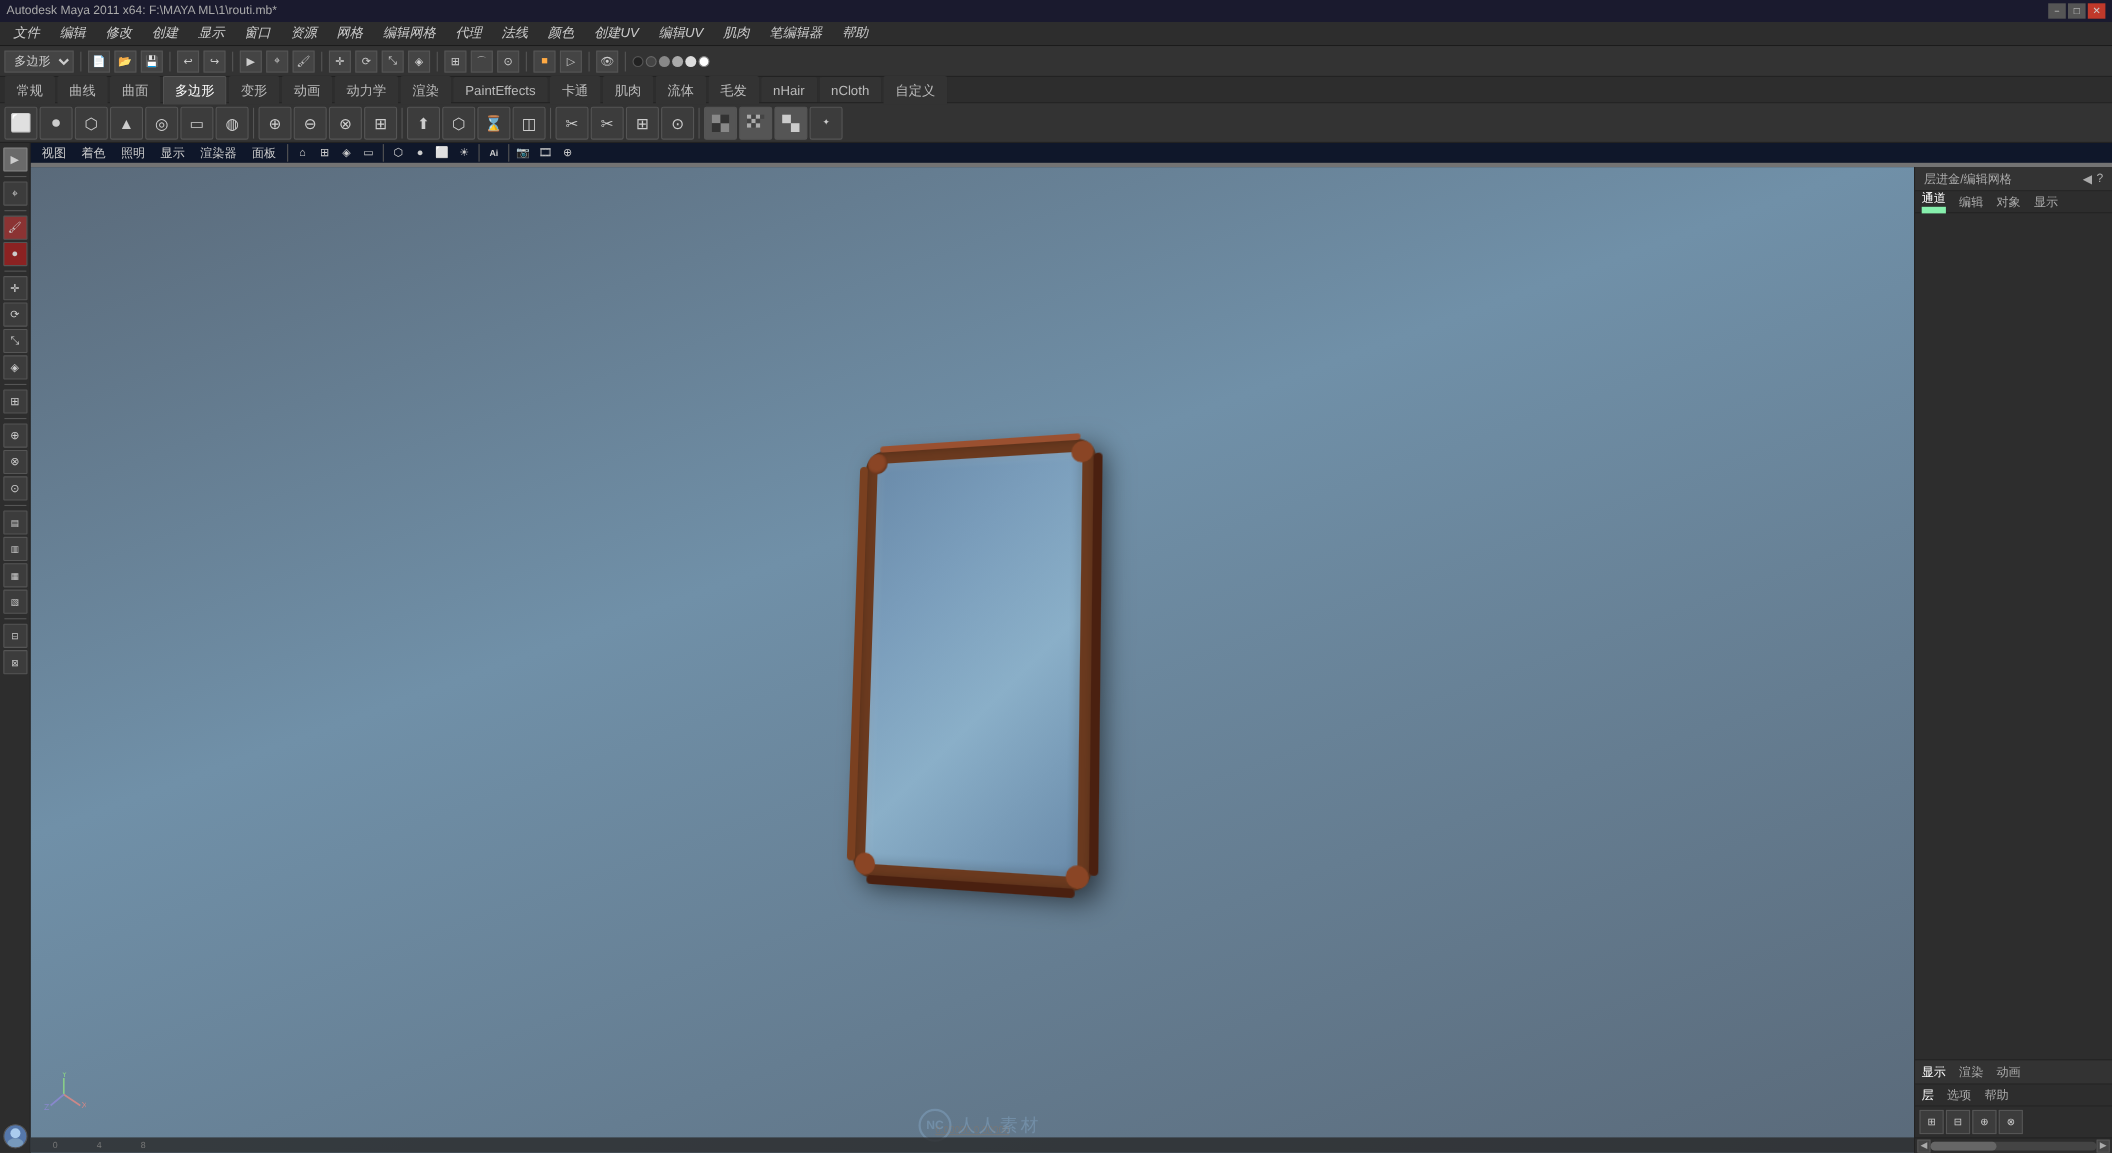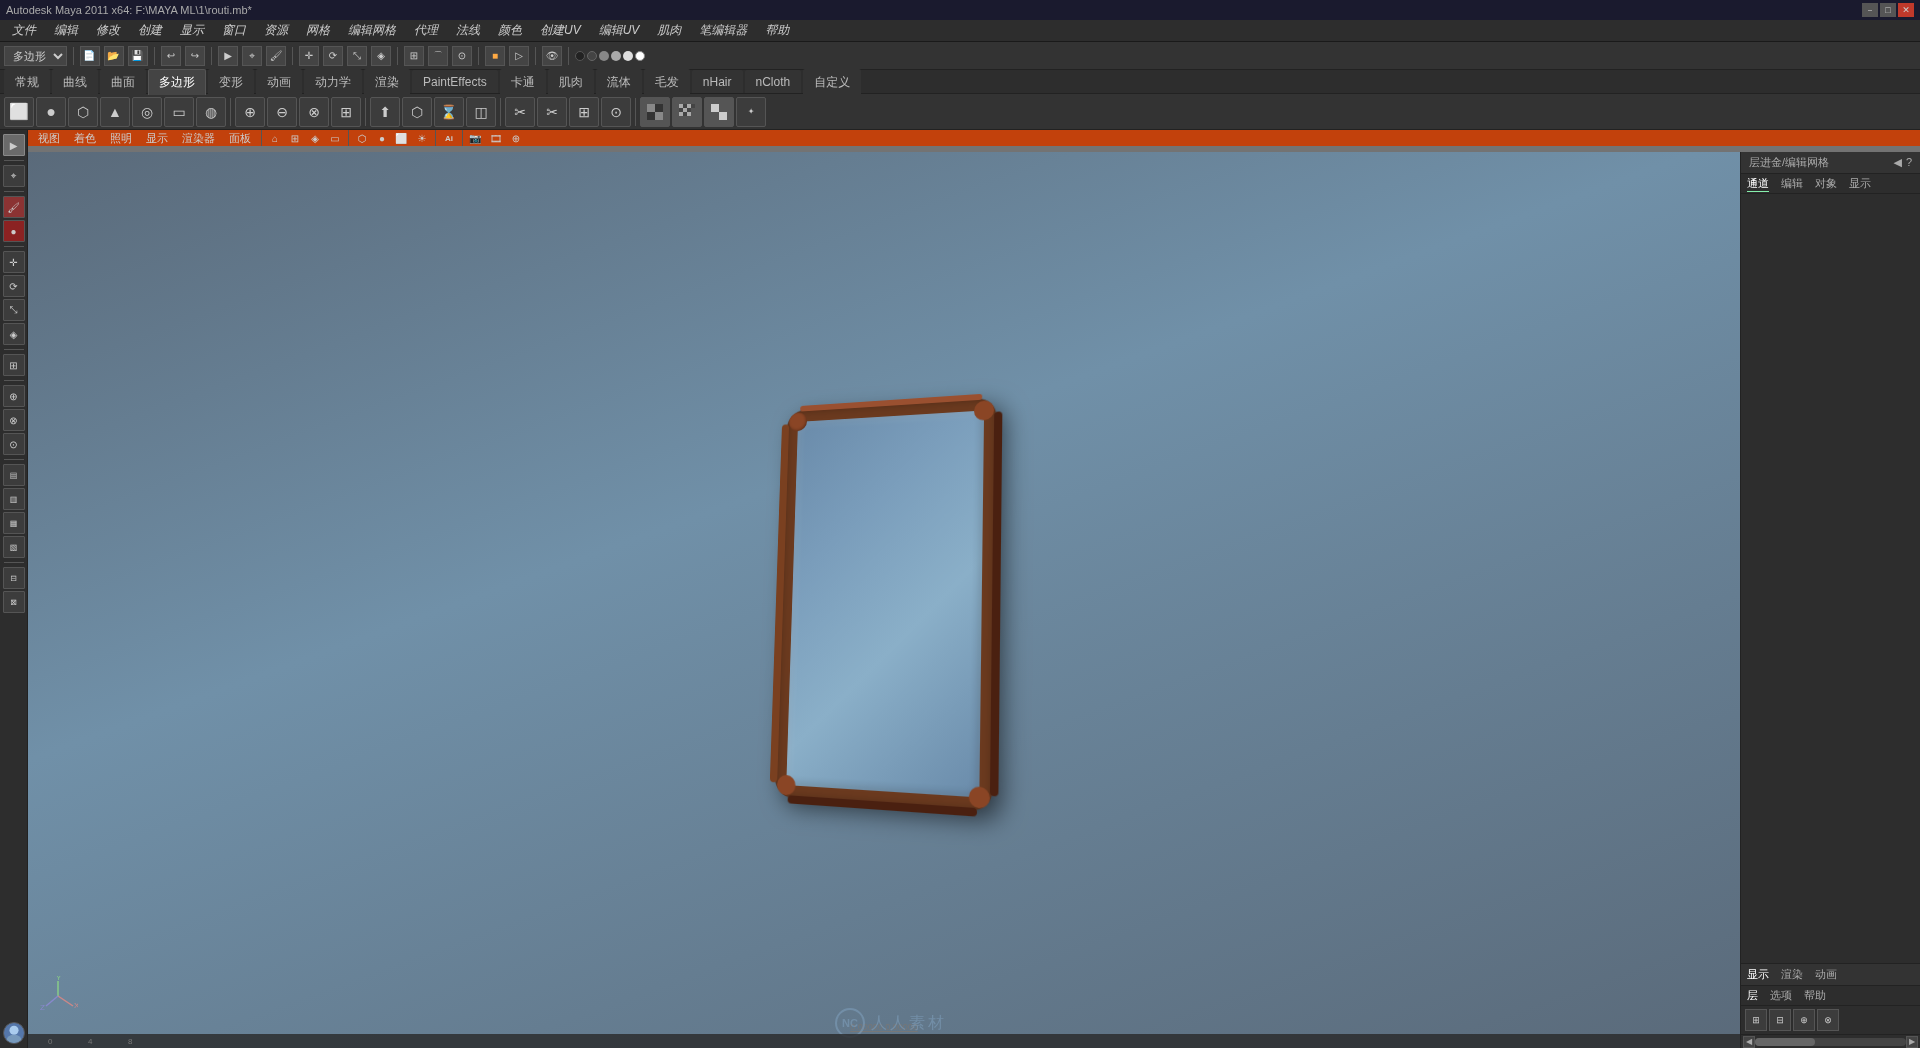--- a/index.html
+++ b/index.html
@@ -89,22 +89,22 @@
     }
     .left-tool-btn.active { background: #5a5a5a; border-color: #888; }
     .left-tool-sep { width: 20px; height: 1px; background: #555; margin: 2px 0; }
 
     
     #viewport {
       flex: 1; background: linear-gradient(160deg, #5a6a7a 0%, #7090a8 40%, #5a6a7a 100%);
       position: relative; overflow: hidden;
     }
     #viewport-toolbar {
-      height: 22px; background: #c2410c; display: flex; align-items: center;
-      padding: 0 4px; gap: 2px; border-bottom: 6px solid #737373;
+      height: 22px; background: #0f172a; display: flex; align-items: center;
+      padding: 0 4px; gap: 2px; border-bottom: 4px solid #737373;
     }
     .vp-menu { padding: 2px 6px; font-size: 11px; color: #ccc; cursor: pointer; }
     .vp-toolbar-sep { width: 1px; height: 16px; background: #555; margin: 0 2px; }
     .vp-icon-btn {
       width: 18px; height: 18px; background: transparent; border: none;
       display: flex; align-items: center; justify-content: center;
       cursor: pointer; font-size: 10px; color: #ccc;
     }
 
     
@@ -197,21 +197,21 @@
     #right-panel-header {
       height: 22px; background: #333; display: flex; align-items: center;
       justify-content: space-between; padding: 0 8px;
       border-bottom: 1px solid #222; font-size: 11px; color: #aaa;
     }
     #right-panel-tabs {
       height: 20px; background: #2d2d2d; display: flex; align-items: center;
       padding: 0 6px; gap: 12px; border-bottom: 1px solid #222;
     }
     .rp-tab { font-size: 11px; color: #aaa; cursor: pointer; }
-    .rp-tab.active { color: #fff; border-bottom: 1px solid #86efac; }
+    .rp-tab.active { color: #fff; border-bottom: 7px solid #86efac; }
     #right-panel-content { flex: 1; background: #2d2d2d; }
 
     
     #right-panel-bottom {
       border-top: 1px solid #222;
     }
     #rp-bottom-tabs {
       height: 22px; display: flex; align-items: center;
       padding: 0 6px; gap: 12px; background: #333;
       border-bottom: 1px solid #222;

